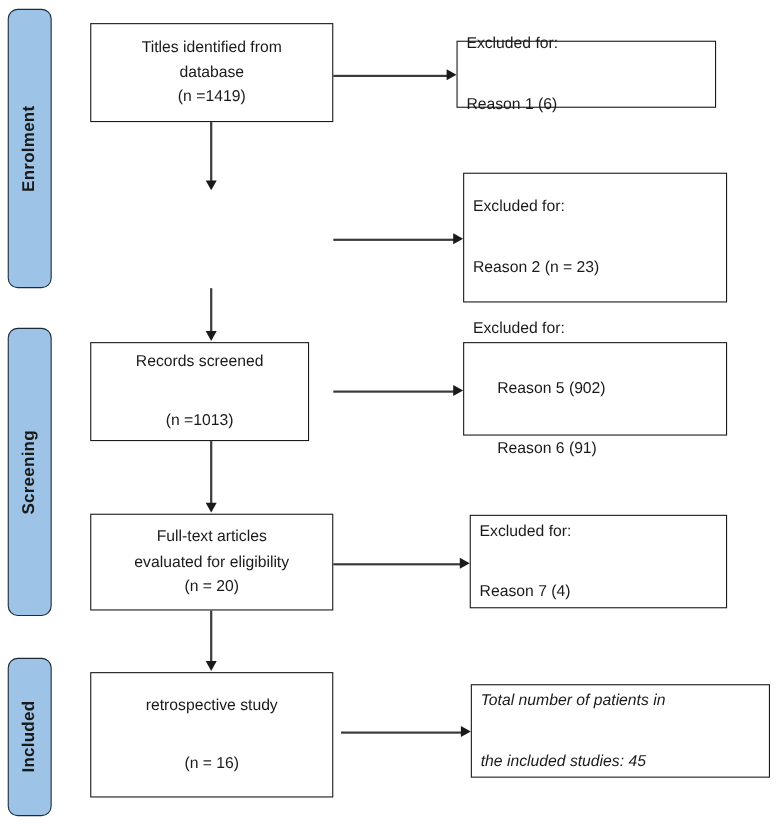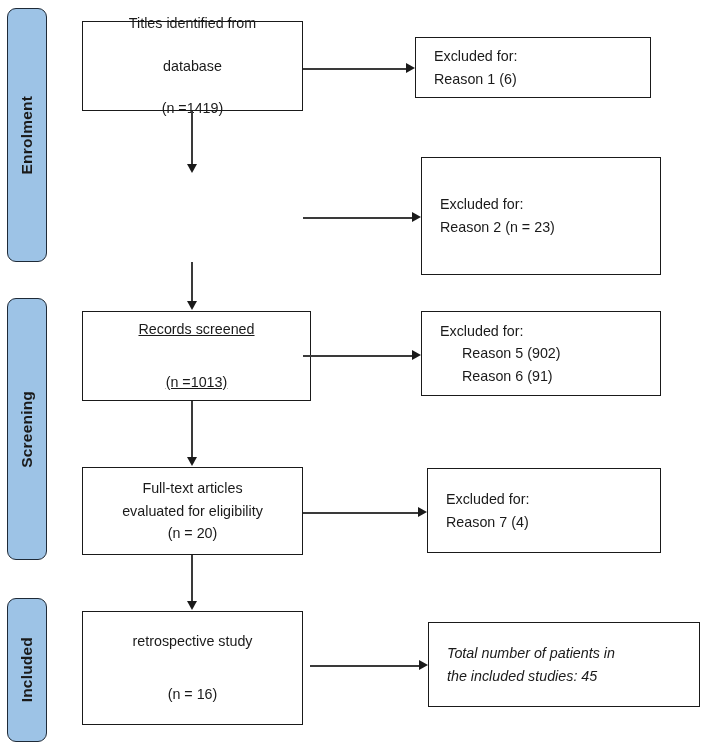--- a/index.html
+++ b/index.html
@@ -53,21 +53,22 @@
     justify-content: center;
     font-size: 14.3px;
     line-height: 1.58;
     text-align: center;
     padding: 2px 6px;
   }
   .flow-box.left-align {
     align-items: flex-start;
     text-align: left;
     justify-content: center;
-    padding-left: 18px;
+    padding-left: 8px;
+    gap: 32px;
   }
   .flow-box .line {
     display: block;
     white-space: pre;
   }
   .flow-box .line.indent {
     padding-left: 22px;
   }
   .flow-box .line.gap-above {
     margin-top: 30px;
@@ -107,28 +108,28 @@
   </div>
 
   <div class="stage-tab" style="left:7px; top:298px; width:40px; height:262px;">
     <span class="stage-label">Screening</span>
   </div>
 
   <div class="stage-tab" style="left:7px; top:598px; width:40px; height:144px;">
     <span class="stage-label">Included</span>
   </div>
 
-  <div class="flow-box" style="left:82px; top:21px; width:221px; height:90px;gap:20px;">
+  <div class="flow-box" style="left:82px; top:21px; width:221px; height:90px;">
     <span class="line">Titles identified from</span>
     <span class="line">database</span>
     <span class="line">(n =1419)</span>
   </div>
 
 
-  <div class="flow-box" style="left:82px; top:311px; width:229px; height:90px;text-decoration:underline;">
+  <div class="flow-box" style="left:82px; top:311px; width:199px; height:90px;">
     <span class="line">Records screened</span>
     <span class="line gap-above">(n =1013)</span>
   </div>
 
   <div class="flow-box" style="left:82px; top:467px; width:221px; height:88px;">
     <span class="line">Full-text articles</span>
     <span class="line">evaluated for eligibility</span>
     <span class="line">(n = 20)</span>
   </div>
 

